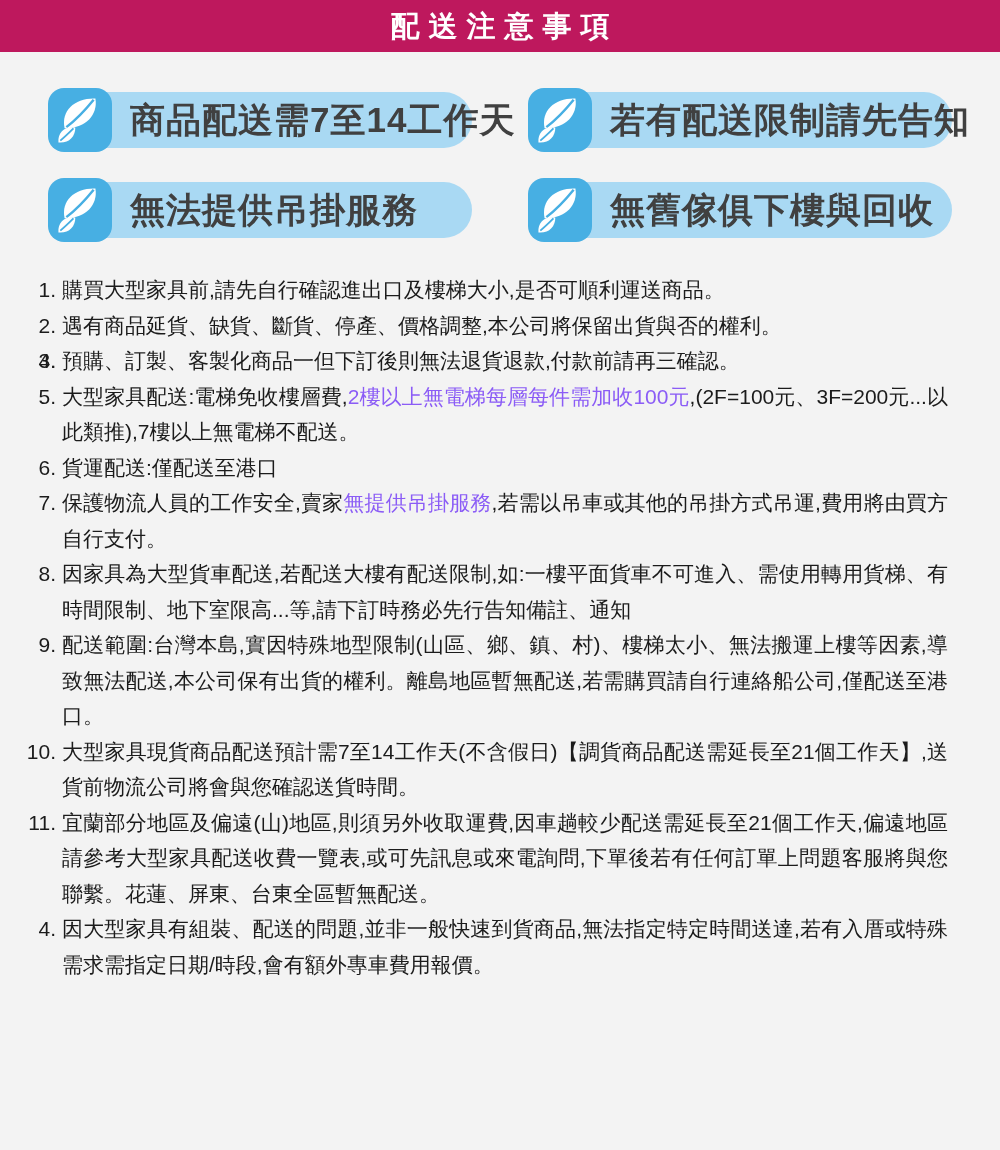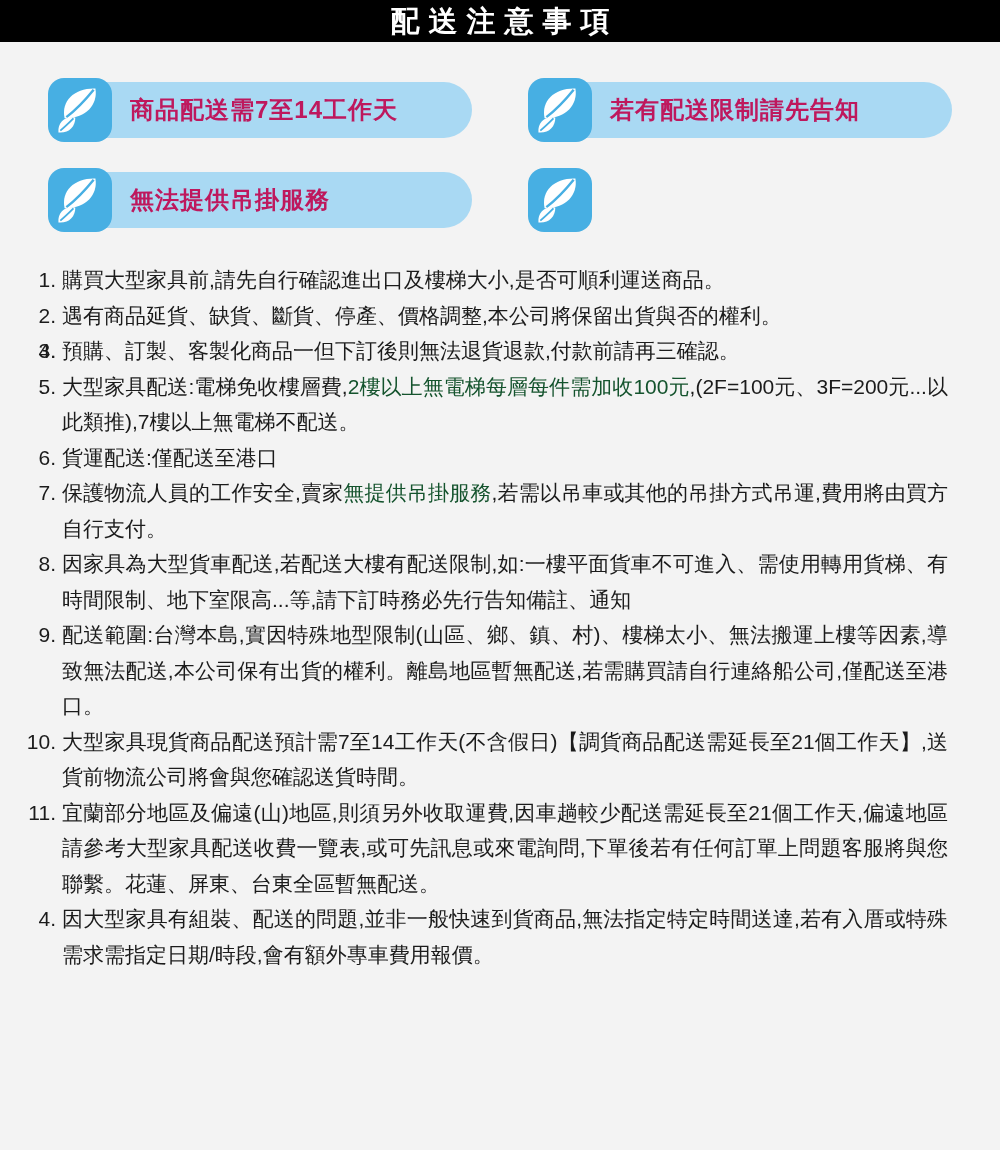--- a/index.html
+++ b/index.html
@@ -6,21 +6,21 @@
   body{
     width:1000px;height:1150px;
     background:#f3f3f3;
     font-family:"Liberation Sans","DejaVu Sans",sans-serif;
     color:#1b1b1b;
     overflow:hidden;
     -webkit-font-smoothing:antialiased;
   }
   
   .header{
-    height:42px;background:#000000;
+    height:52px;background:#be185d;
     display:flex;align-items:center;justify-content:center;text-align:center;
   }
   .header-title{
     color:#fff;font-size:29px;font-weight:bold;
     letter-spacing:9px;padding-left:9px;
     line-height:42px;white-space:nowrap;
   }
   
   .badges{
     display:grid;
@@ -29,21 +29,21 @@
     padding:36px 48px 0 48px;
   }
   .badge{position:relative;height:64px;}
   .badge-pill{
     position:absolute;left:26px;right:0;top:4px;height:56px;
     background:#a9d9f3;border-radius:28px;
     display:flex;align-items:center;
     padding-left:56px;box-sizing:border-box;
   }
   .badge-label{
-    font-size:24px;font-weight:bold;color:#be185d;
+    font-size:35px;font-weight:bold;color:#404040;
     white-space:nowrap;letter-spacing:1px;
   }
   .badge-icon{
     position:absolute;left:0;top:0;width:64px;height:64px;
     background:#47afe3;border-radius:16px;z-index:2;
     display:flex;align-items:center;justify-content:center;
   }
   .badge-icon svg{width:60px;height:60px;display:block;}
   
   .notes{
@@ -54,21 +54,21 @@
     position:relative;
     padding-left:62px;
     font-size:21px;
     line-height:35.5px;
     text-align:justify;
   }
   .note-num{
     position:absolute;left:0;top:0;width:56px;
     text-align:right;
   }
-  .hl{color:#14532d;}
+  .hl{color:#8b5cf6;}
 </style>
 </head>
 <body>
 
 <div class="header">
   <div class="header-title">配送注意事項</div>
 </div>
 
 <div class="badges">
 
@@ -116,20 +116,23 @@
 
   <div class="badge">
     <span class="badge-icon">
       <svg viewBox="0 0 64 64" aria-hidden="true">
         <path d="M14 39 C12 20 28 8 50 11 C51 29 36 42 14 39 Z" fill="#ffffff" transform="rotate(-6 32 25)"></path>
         <path d="M16 38 C26 32 38 22 48 12" stroke="#47afe3" stroke-width="2.6" fill="none" transform="rotate(-6 32 25)"></path>
         <path d="M9 56 C8 45 16 38 27 40 C27 50 20 57 9 56 Z" fill="#ffffff"></path>
         <path d="M11 54 C16 50 21 45 25 41" stroke="#47afe3" stroke-width="2" fill="none"></path>
       </svg>
     </span>
+    <span class="badge-pill">
+      <span class="badge-label">無舊傢俱下樓與回收</span>
+    </span>
   </div>
 
 
 </div>
 
 <div class="notes">
   <div class="note">
     <span class="note-num">1.</span>
     <span>購買大型家具前,請先自行確認進出口及樓梯大小,是否可順利運送商品。</span>
   </div>

